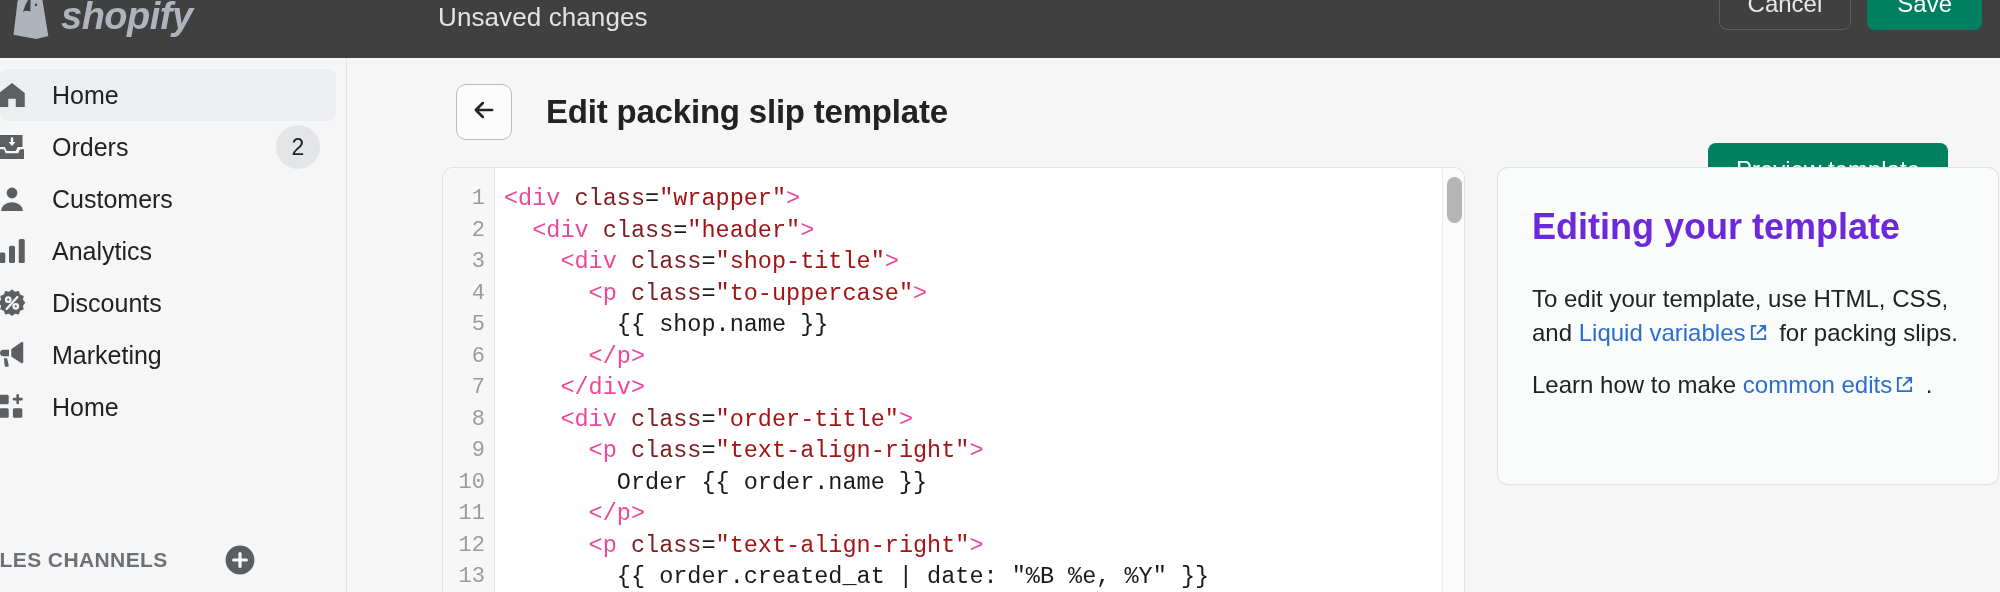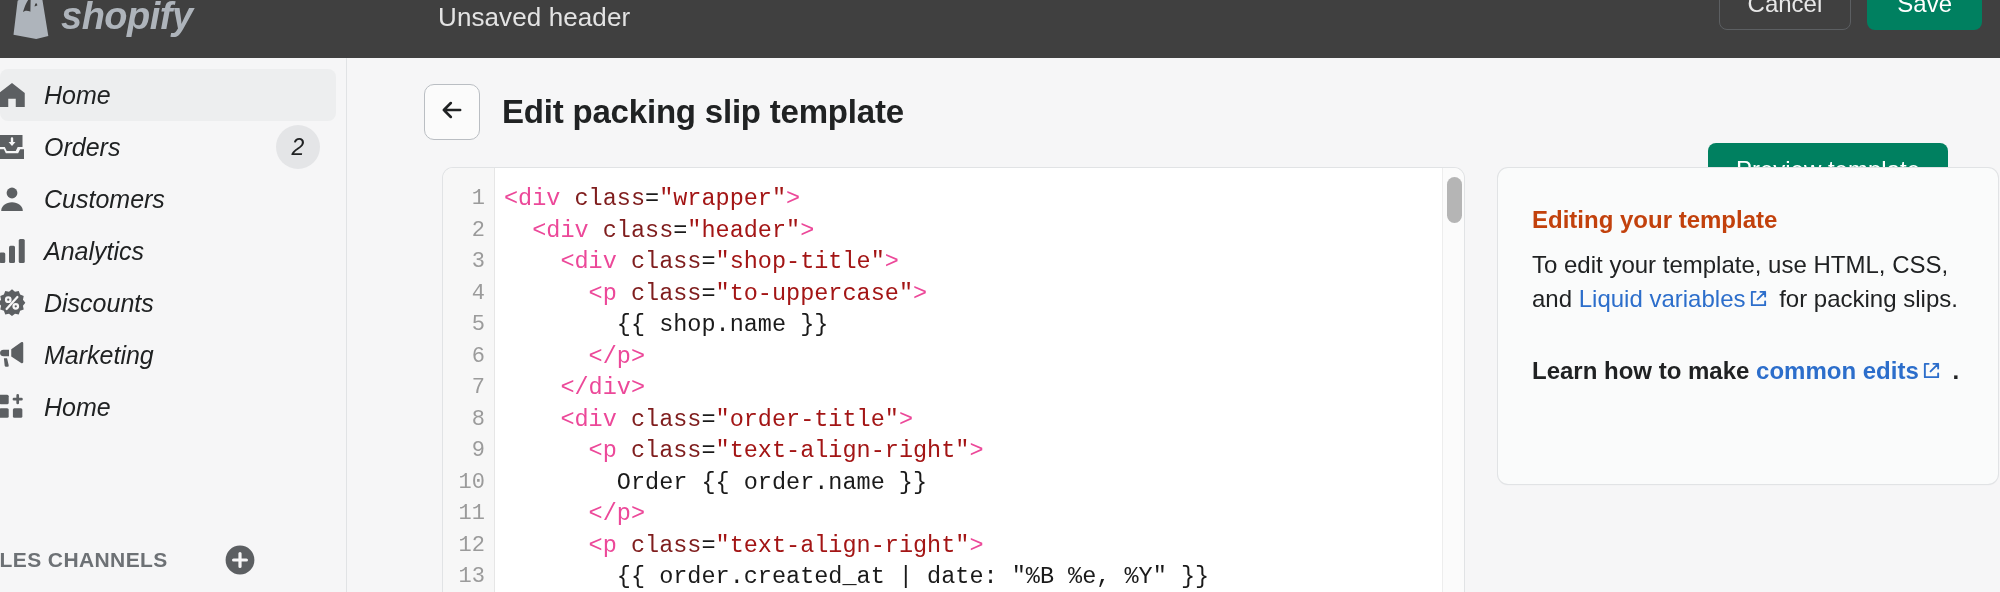--- a/index.html
+++ b/index.html
@@ -40,22 +40,22 @@
     cursor:pointer; display:flex; align-items:center; justify-content:center;
   }
 
   
   .sidebar{
     position:absolute; left:0; top:58px; width:347px; height:534px;
     background:#f6f6f7; border-right:1px solid #e1e3e5;
   }
   .nav-item{
     position:relative; height:52px; margin:0 10px 0 0;
-    display:flex; align-items:center; gap:0;
-    border-radius:8px; cursor:pointer;font-style:italic;
+    display:flex; align-items:center; gap:8px;
+    border-radius:8px; cursor:pointer;
   }
   .nav-item.active{ background:#edeeef; }
   .nav-icon{
     width:44px; margin-left:-10px; display:flex; align-items:center; justify-content:center;
     flex:none; color:#5c5f62;
   }
   .nav-icon svg{ width:30px; height:30px; fill:#5c5f62; display:block; }
   .nav-label{ font-size:25px; color:#202223; margin-left:10px; }
   .nav-badge{
     position:absolute; right:16px; top:50%; transform:translateY(-50%);
@@ -77,21 +77,21 @@
     width:32px; height:32px; cursor:pointer;
   }
   .sc-add svg{ width:32px; height:32px; fill:#5c5f62; display:block; }
 
   
   .main{
     position:absolute; left:348px; top:58px; width:1652px; height:534px;
     background:#f6f6f7; overflow:hidden;
   }
   .page-head{
-    position:absolute; left:76px; top:26px; display:flex; align-items:center; gap:22px;
+    position:absolute; left:108px; top:26px; display:flex; align-items:center; gap:34px;
   }
   .back-btn{
     width:56px; height:56px; border-radius:10px; border:1px solid #babec3;
     background:#fbfbfb; display:flex; align-items:center; justify-content:center;
     cursor:pointer;
   }
   .back-btn svg{ width:28px; height:28px; stroke:#202223; fill:none; stroke-width:2.2; }
   .page-title{ font-size:33px; font-weight:bold; color:#202223; letter-spacing:-.2px; }
   .btn-preview{
     position:absolute; right:52px; top:85px;
@@ -133,45 +133,45 @@
     border-radius:8px; background:#b5b5b5; cursor:pointer;
   }
 
   
   .help-card{
     position:absolute; left:1150px; top:110px; width:500px; height:316px;
     background:#fafbfb; border-radius:10px;
     box-shadow:0 0 0 1px #e1e3e5, 0 1px 2px rgba(0,0,0,.06);
     padding:38px 34px;
   }
-  .help-title{ font-size:24px; font-weight:bold; color:#c2410c; }
+  .help-title{ font-size:36px; font-weight:bold; color:#6d28d9; }
   .help-p{
-    margin-top:14px; font-size:24px; color:#202223; line-height:1.42;
-  }
-  .help-p.second{ margin-top:38px;font-weight:bold; }
+    margin-top:34px; font-size:24px; color:#202223; line-height:1.42;
+  }
+  .help-p.second{ margin-top:18px; }
   .lnk{ color:#2c6ecb; cursor:pointer; text-decoration:none; }
   .ext{
     display:inline-block; width:19px; height:19px; margin:0 5px -1px 3px;
     vertical-align:baseline;
   }
   .ext svg{ width:19px; height:19px; stroke:#2c6ecb; fill:none; stroke-width:2; display:block; }
 </style>
 </head>
 <body>
 
 <div class="topbar">
   <div class="logo-wrap">
     <span class="logo-mark">
       <svg viewBox="0 0 24 28">
           <path d="M11.6 1.2c-.5 0-1 .2-1.5.6-.8.6-1.4 1.7-1.8 3L6 5.5c-.6.2-.7.2-.8.8L3 24.4l12.4 2.3L22 25.1 18.6 4.3c0-.3-.3-.5-.5-.5l-2.2-.2-1.6-1.6c-.4-.4-.9-.6-1.4-.7zm.6 2.3h.2l-.2 8.3-.5-.2c-1.1-.5-2.5-.5-3.3.3-.1.1-.2.3-.3.4.4-1.4 1-3.4 1.8-5 .6-1.2 1.4-2.2 2.3-3.8zm1.9.8l1 .1-.9.1zm1.2 2.8c.4.3.7.7.7 1.4l-1.5.5c.1-.7.3-1.4.8-1.9z" fill="#aeb4bb"></path>
         </svg>
     </span>
     <span class="logo-word">shopify</span>
   </div>
-  <div class="unsaved">Unsaved header</div>
+  <div class="unsaved">Unsaved changes</div>
   <div class="topbar-actions">
     <button class="btn-cancel">Cancel</button>
     <button class="btn-save">Save</button>
   </div>
 </div>
 
 <div class="sidebar">
   <div class="nav-list">
       <div class="nav-item active">
         <span class="nav-icon">

